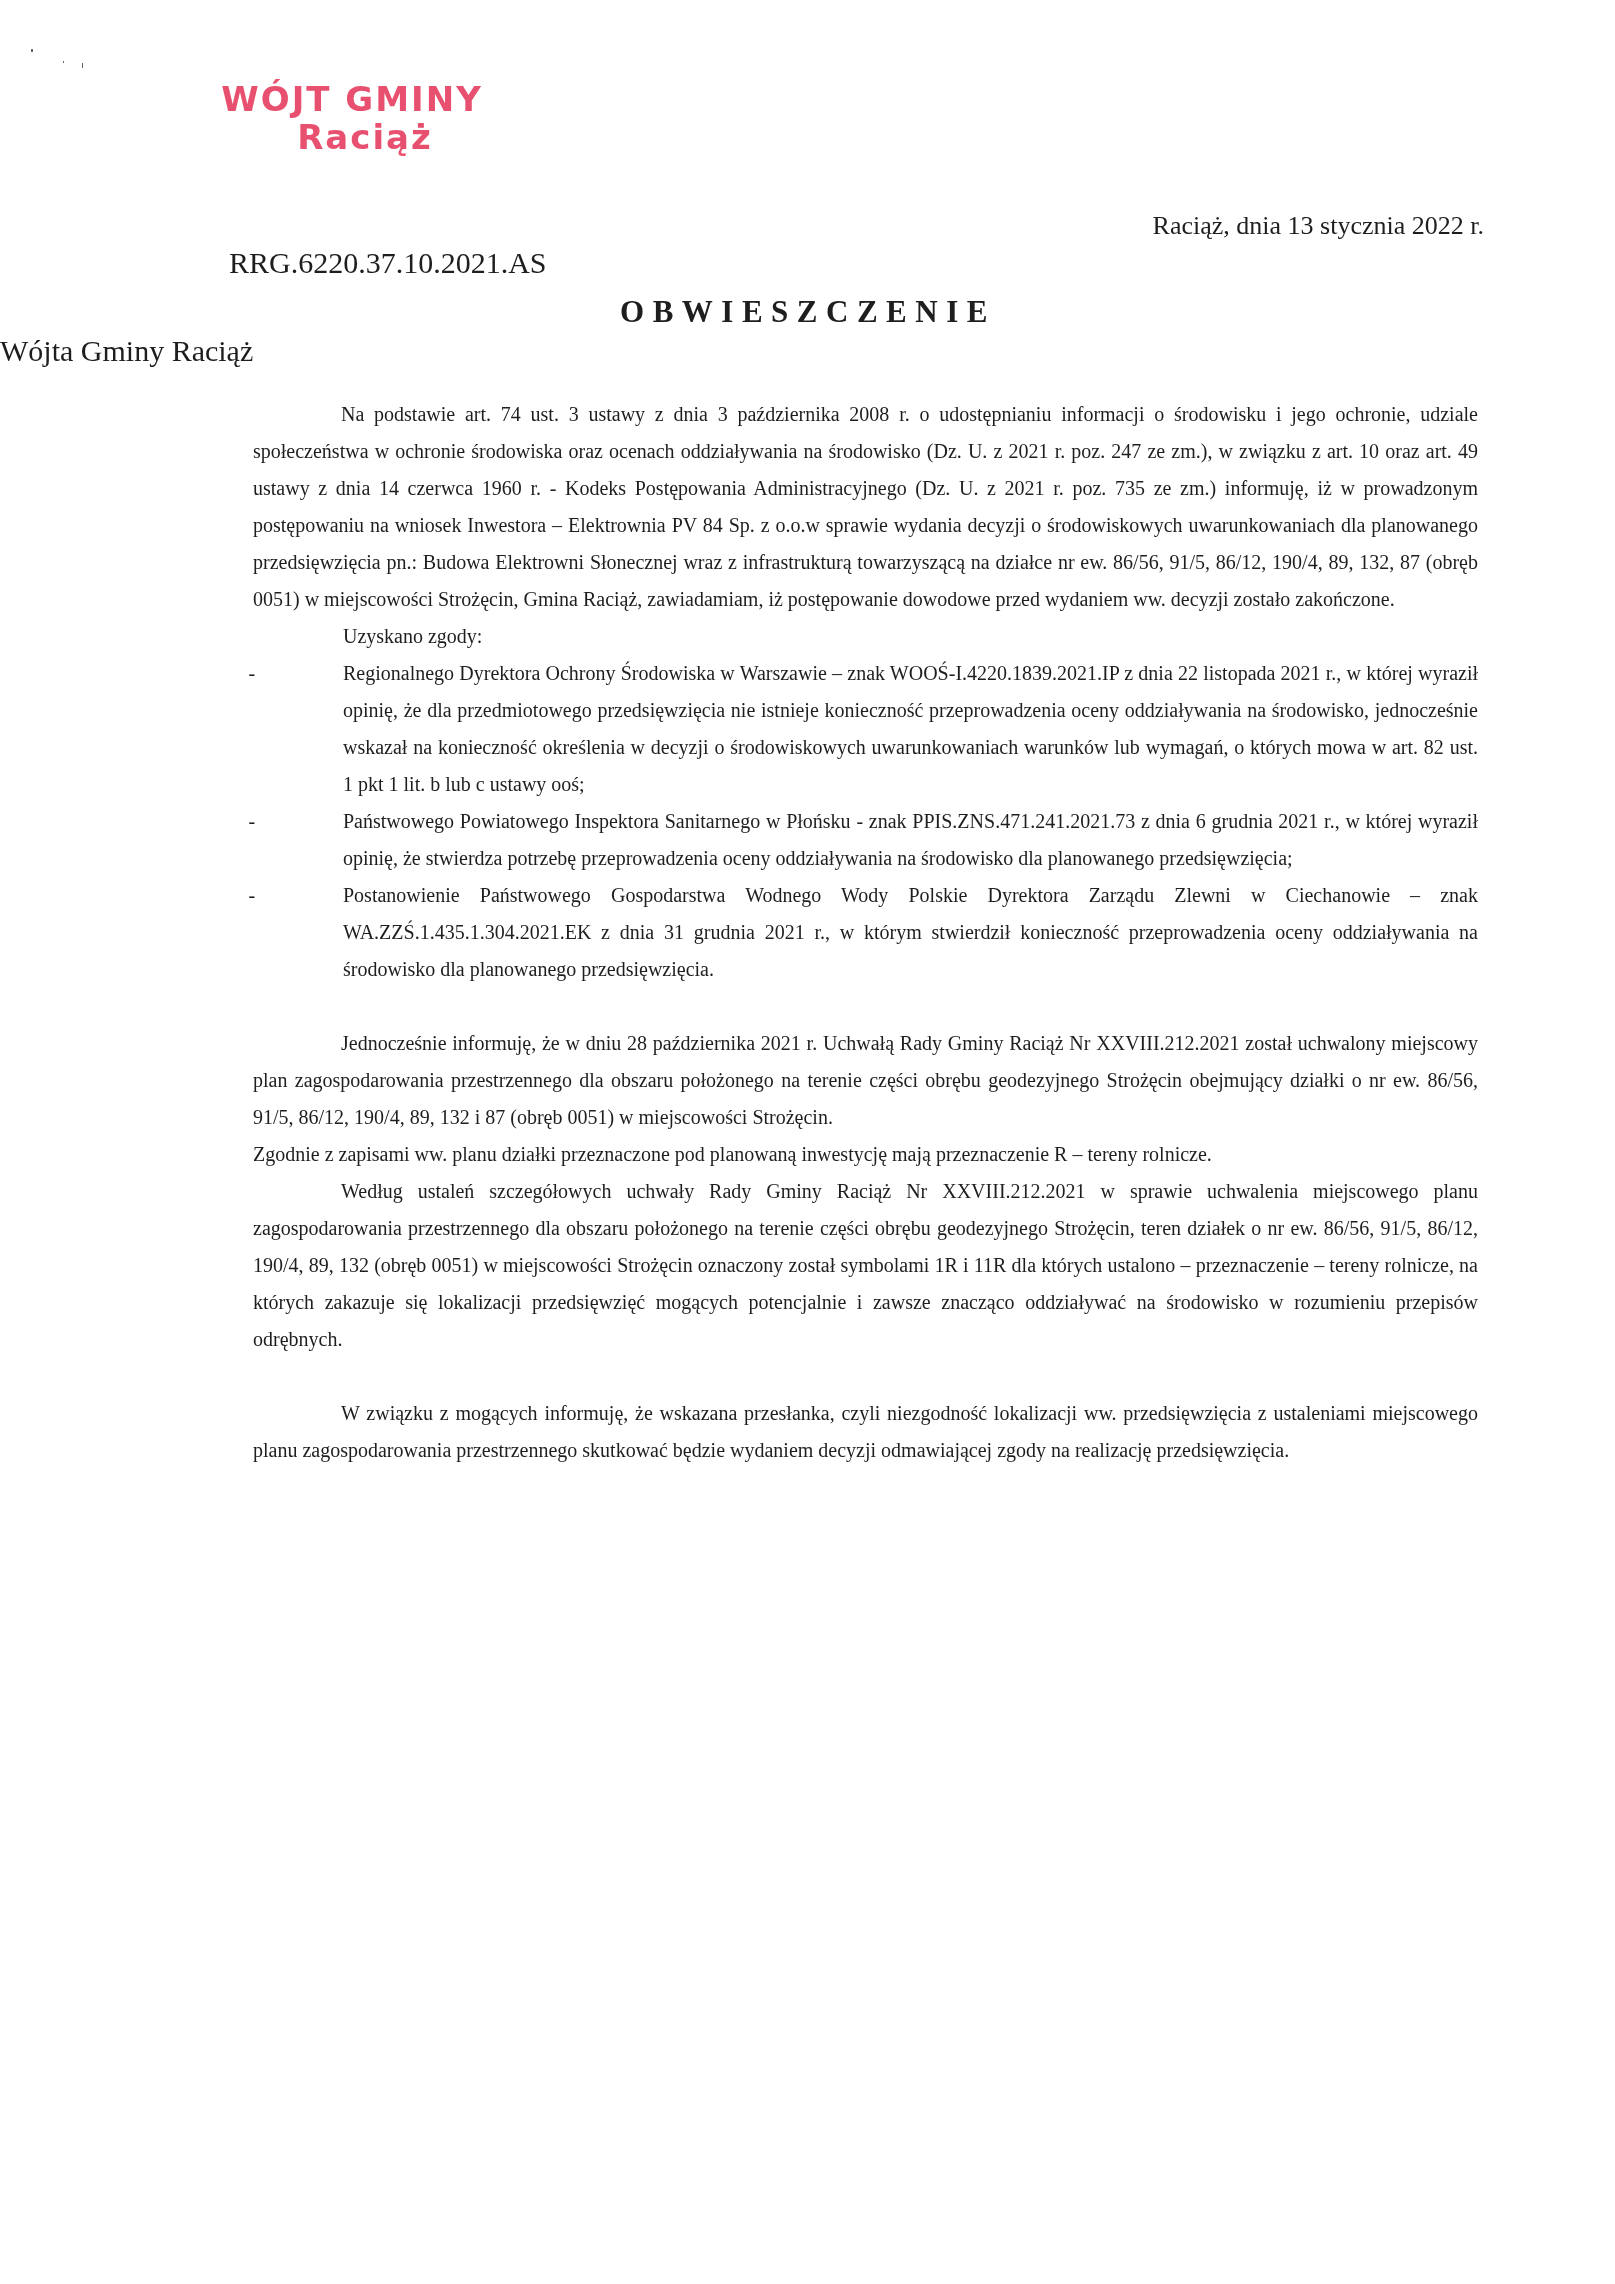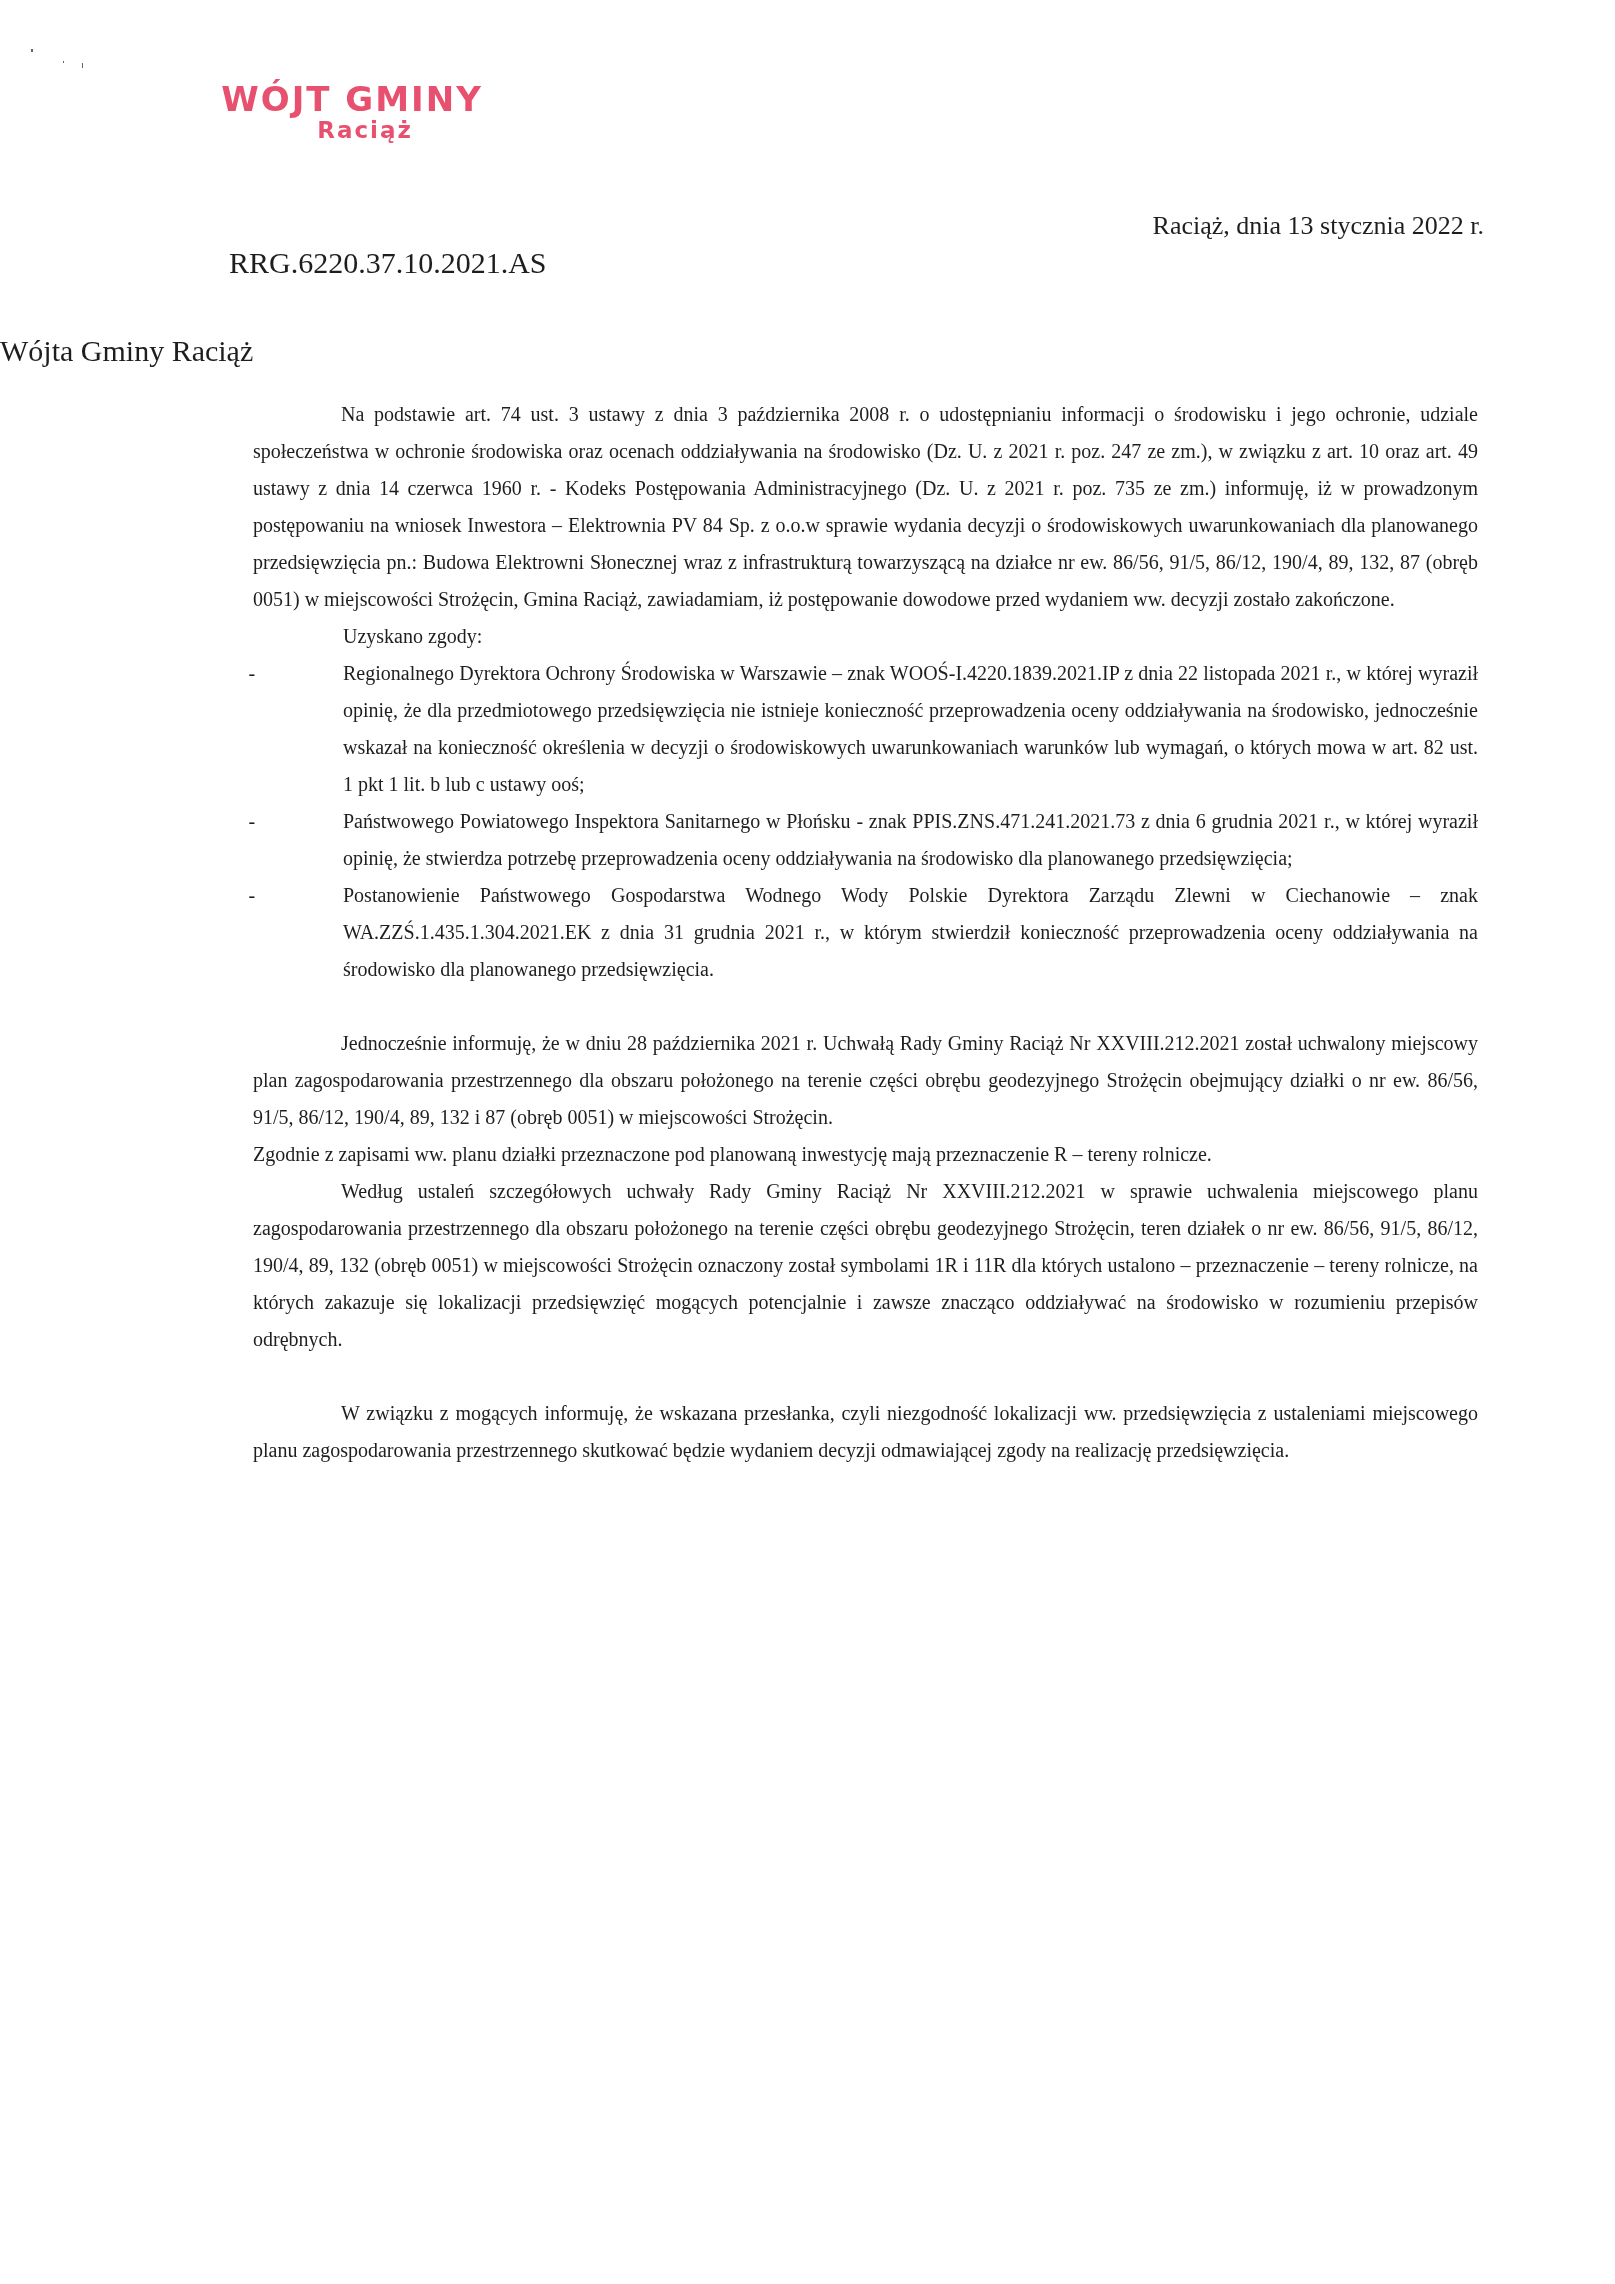--- a/index.html
+++ b/index.html
@@ -4,21 +4,21 @@
 <style>
   html, body { margin: 0; padding: 0; background: #ffffff; }
   body { width: 1616px; height: 2284px; position: relative; overflow: hidden;
          font-family: "Liberation Serif", "DejaVu Serif", serif; color: #1e1e1e; }
   .page { position: absolute; left: 0; top: 15px; width: 1616px; height: 1979px; background: #fff; padding-left: 40px; }
   .speck { position: absolute; background: #666; }
   .stamp { position: absolute; left: 215px; top: 65px; width: 274px; text-align: center;
            font-family: "DejaVu Sans", "Liberation Sans", sans-serif; font-weight: bold;
            color: #e8506f; line-height: 1.12; }
   .stamp .l1 { font-size: 34px; letter-spacing: 2px; display: block; }
-  .stamp .l2 { font-size: 23px; letter-spacing: 2px; display: block; padding-left: 26px; }
+  .stamp .l2 { font-size: 34px; letter-spacing: 2px; display: block; padding-left: 26px; }
   .date { position: absolute; right: 172px; top: 196px; font-size: 26px; }
   .ref { position: absolute; left: 213px; top: 231px; font-size: 30px; margin-left: 16px; }
   .title { position: absolute; left: 0; width: 1616px; top: 279px; text-align: center;
            font-size: 31px; font-weight: bold; letter-spacing: 8.5px; }
   .subtitle { position: absolute; left: 0; width: 1616px; top: 319px; text-align: left; font-size: 30px; }
   .body { position: absolute; left: 213px; top: 381px; width: 1225px; font-size: 20px;
           line-height: 37px; text-align: justify; margin-left: 40px; }
   .body p { margin: 0; }
   .indent { text-indent: 88px; }
   .gap { height: 37px; }
@@ -36,20 +36,21 @@
   <div class="speck" style="left:82px;top:48px;width:1.3px;height:5.2px;"></div>
 
   <div class="stamp">
     <span class="l1">WÓJT GMINY</span>
     <span class="l2">Raciąż</span>
   </div>
 
   <div class="date">Raciąż, dnia 13 stycznia 2022 r.</div>
   <div class="ref">RRG.6220.37.10.2021.AS</div>
 
+  <div class="title">OBWIESZCZENIE</div>
   <div class="subtitle">Wójta Gminy Raciąż</div>
 
   <div class="body">
     <p class="indent">Na podstawie art. 74 ust. 3 ustawy z dnia 3 października 2008 r. o udostępnianiu informacji o środowisku i jego ochronie, udziale społeczeństwa w ochronie środowiska oraz ocenach oddziaływania na środowisko (Dz. U. z 2021 r. poz. 247 ze zm.), w związku z art. 10 oraz art. 49 ustawy z dnia 14 czerwca 1960 r. - Kodeks Postępowania Administracyjnego (Dz. U. z 2021 r. poz. 735 ze zm.) informuję, iż w prowadzonym postępowaniu na wniosek Inwestora – Elektrownia PV 84 Sp. z o.o.w sprawie wydania decyzji o środowiskowych uwarunkowaniach dla planowanego przedsięwzięcia pn.: Budowa Elektrowni Słonecznej wraz z infrastrukturą towarzyszącą na działce nr ew. 86/56, 91/5, 86/12, 190/4, 89, 132, 87 (obręb 0051) w miejscowości Strożęcin, Gmina Raciąż, zawiadamiam, iż postępowanie dowodowe przed wydaniem ww. decyzji zostało zakończone.</p>
     <p class="ind-line">Uzyskano zgody:</p>
 
     <div class="li">
       <span class="dash">-</span>
       <p>Regionalnego Dyrektora Ochrony Środowiska w Warszawie – znak WOOŚ-I.4220.1839.2021.IP z dnia 22 listopada 2021 r., w której wyraził opinię, że dla przedmiotowego przedsięwzięcia nie istnieje konieczność przeprowadzenia oceny oddziaływania na środowisko, jednocześnie wskazał na konieczność określenia w decyzji o środowiskowych uwarunkowaniach warunków lub wymagań, o których mowa w art. 82 ust. 1 pkt 1 lit. b lub c ustawy ooś;</p>
     </div>

